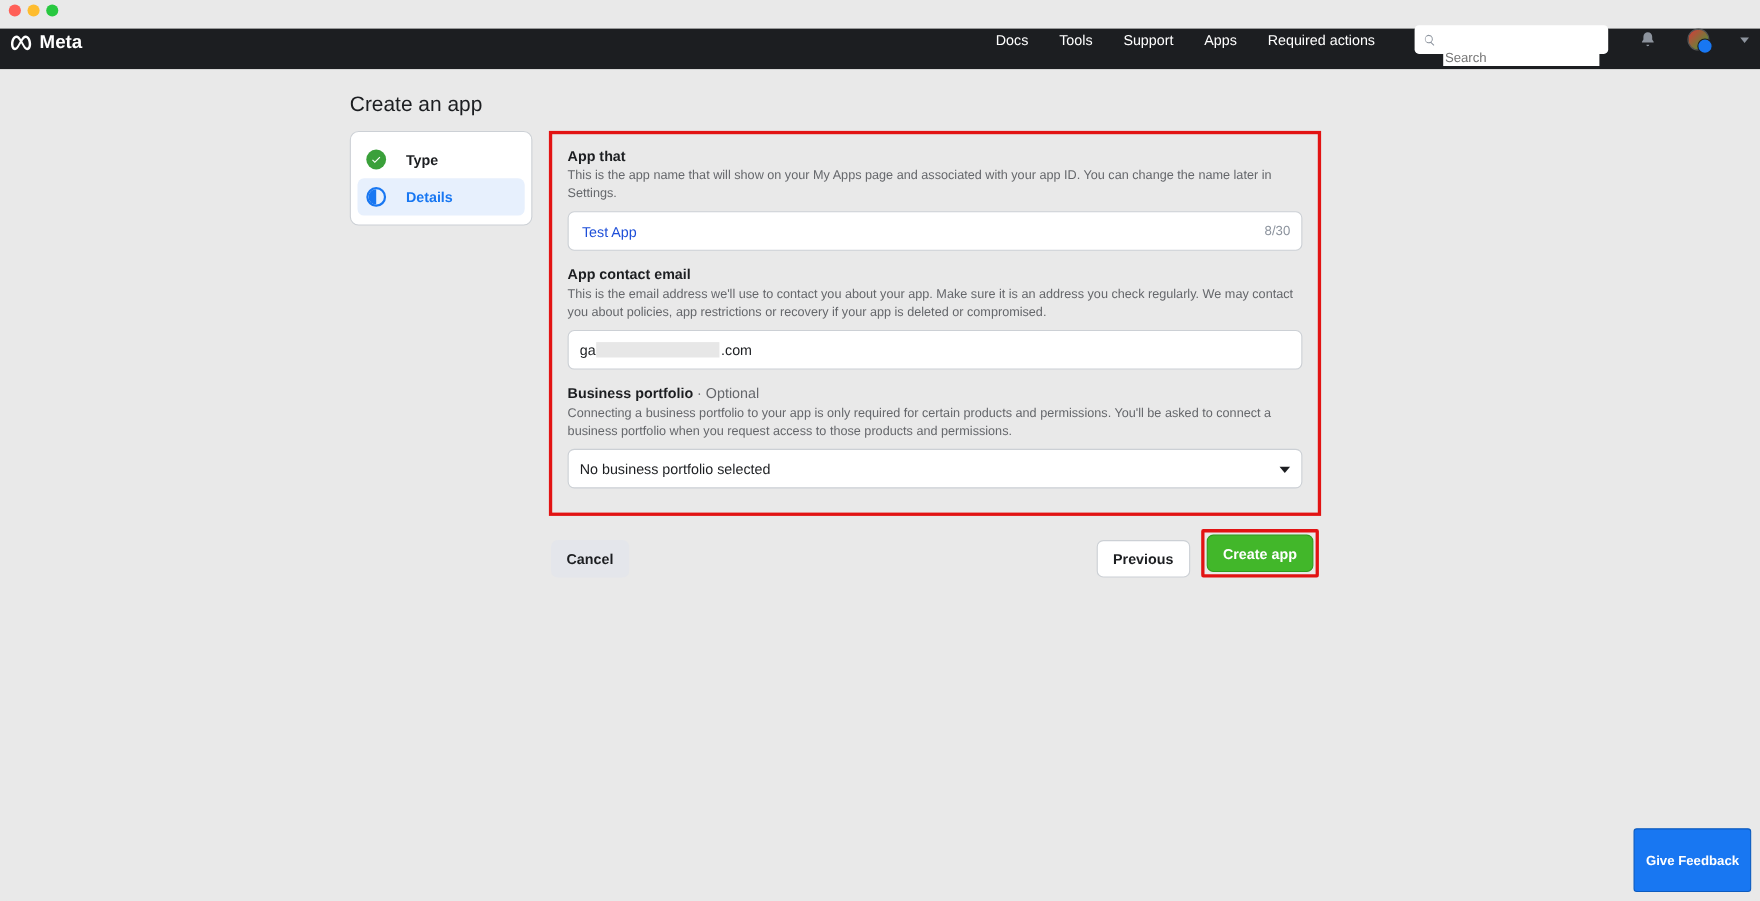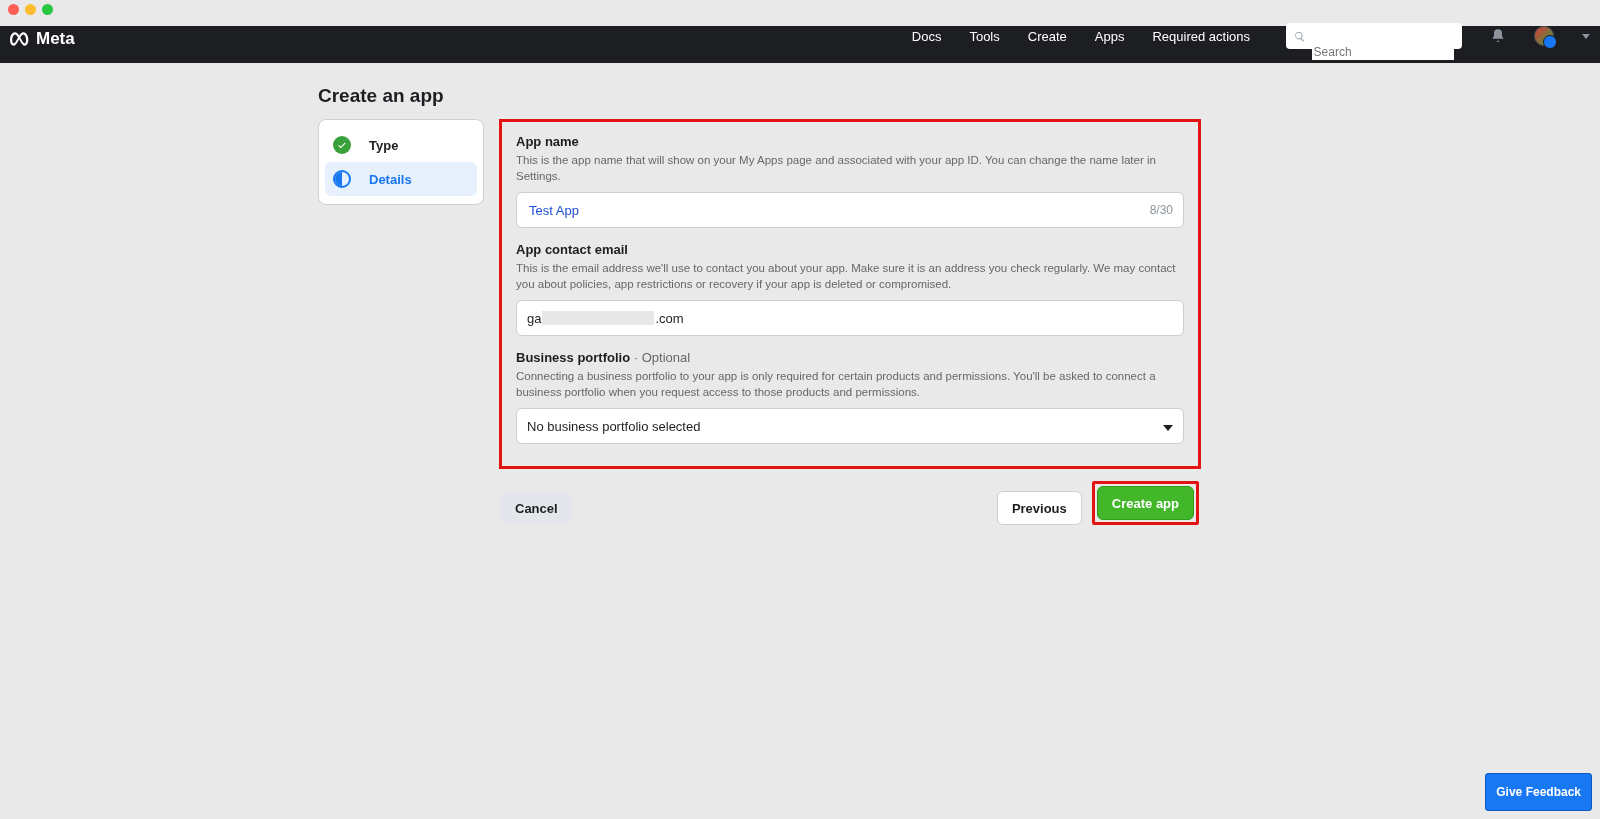--- a/index.html
+++ b/index.html
@@ -14,21 +14,21 @@
   .brand svg{width:20px;height:20px;fill:#fff;}
   .nav-links{margin-left:auto;display:flex;align-items:center;gap:28px;font-size:13px;}
   .nav-links span{cursor:pointer;white-space:nowrap;}
   .search-box{display:flex;align-items:center;background:#fff;border-radius:4px;height:26px;width:176px;padding:0 8px;color:#65676b;gap:6px;margin-left:8px;}
   .search-box input{border:none;outline:none;font-size:12px;width:100%;color:#000000;margin-top:32px;}
   .bell{width:16px;height:16px;fill:#8d949e;}
   .avatar{width:20px;height:20px;border-radius:50%;background:linear-gradient(135deg,#d83a3a,#3aa03a);position:relative;border:1px solid #555;}
   .avatar::after{content:"";position:absolute;right:-4px;bottom:-4px;width:12px;height:12px;border-radius:50%;background:#1877f2;border:1px solid #1c1e21;}
   .chev{width:0;height:0;border-left:4px solid transparent;border-right:4px solid transparent;border-top:5px solid #8d949e;}
   .content{position:absolute;top:63px;left:0;right:0;bottom:0;background:var(--bg);}
-  .page-title{position:absolute;left:318px;top:22px;font-size:19px;font-weight:700;color:#1c1e21;}
+  .page-title{position:absolute;left:318px;top:22px;font-size:19px;font-weight:400;color:#1c1e21;}
   .sidebar{position:absolute;left:318px;top:56px;width:166px;background:#fff;border:1px solid var(--border);border-radius:8px;padding:8px 6px;}
   .step{display:flex;align-items:center;gap:18px;height:34px;border-radius:6px;padding:0 8px;font-size:13px;font-weight:600;cursor:pointer;}
   .step.active{background:#e7f0fd;color:var(--blue);}
   .step.done{color:#1c1e21;}
   .ico-check{width:18px;height:18px;border-radius:50%;background:#3aa03a;display:flex;align-items:center;justify-content:center;}
   .ico-check svg{width:10px;height:10px;fill:#fff;}
   .ico-half{width:18px;height:18px;border-radius:50%;border:2px solid var(--blue);position:relative;overflow:hidden;}
   .ico-half::after{content:"";position:absolute;left:0;top:0;width:50%;height:100%;background:var(--blue);}
   .form-area{position:absolute;left:499px;top:56px;width:702px;}
   .fields-box{border:3px solid #e21313;padding:12px 14px 18px 14px;background:transparent;}
@@ -42,42 +42,42 @@
   .email-pre,.email-post{font-size:13px;color:#1c1e21;}
   .counter{font-size:12px;color:#8d949e;margin-left:8px;}
   .sel .caret{margin-left:auto;}
   .sel .caret svg{width:10px;height:6px;fill:#1c1e21;}
   .actions{display:flex;align-items:flex-end;margin-top:12px;padding:0 2px;}
   .btn{height:34px;border-radius:6px;font-size:13px;font-weight:600;padding:0 14px;display:flex;align-items:center;cursor:pointer;user-select:none;}
   .btn-cancel{background:#e4e6eb;color:#1c1e21;}
   .btn-prev{background:#fff;color:#1c1e21;border:1px solid var(--border);margin-left:auto;margin-right:10px;}
   .btn-create{background:var(--green);color:#fff;border:1px solid #2f9c1b;}
   .create-hl{border:3px solid #e21313;border-radius:2px;padding:2px;display:inline-flex;position:relative;}
-  .feedback{position:absolute;right:8px;bottom:8px;background:#1877f2;color:#fff;font-size:12px;font-weight:600;padding:11px 10px;border-radius:3px;border:1px solid #0c5bbf;cursor:pointer;}
+  .feedback{position:absolute;right:8px;bottom:8px;background:#1877f2;color:#fff;font-size:12px;font-weight:600;padding:21px 10px;border-radius:3px;border:1px solid #0c5bbf;cursor:pointer;}
 </style>
 </head>
 <body>
 
 <div class="mac-dots">
   <div class="dot r"></div>
   <div class="dot y"></div>
   <div class="dot g"></div>
 </div>
 
 <div class="navbar">
   <div class="brand">
     <svg viewBox="0 0 36 24">
         <path d="M9 0C4 0 0 6 0 14c0 6 2.5 10 6.5 10 3 0 5-2.5 8-8l2-3.5 2 3.5c3 5.5 5 8 8 8 4 0 6.5-4 6.5-10 0-8-4-14-9-14-3 0-5.5 2.5-7.5 6C14.5 2.5 12 0 9 0zm0 4c1.8 0 3.5 2 5.5 5.5l-1.5 2.7C10.4 17 8.6 20 6.5 20 4.6 20 4 17.2 4 14c0-5.5 2.5-10 5-10zm15 0c2.5 0 5 4.5 5 10 0 3.2-.6 6-2.5 6-2.1 0-3.9-3-6.5-7.8l-1.5-2.7C20.5 6 22.2 4 24 4z"></path>
       </svg>
     <span>Meta</span>
   </div>
   <div class="nav-links">
     <span>Docs</span>
     <span>Tools</span>
-    <span>Create</span>
+    <span>Support</span>
     <span>Apps</span>
     <span>Required actions</span>
     <div class="search-box">
       <svg width="13" height="13" viewBox="0 0 24 24" fill="#8d949e">
           <path d="M10 2a8 8 0 015.3 13.9l5.4 5.4-1.4 1.4-5.4-5.4A8 8 0 1110 2zm0 2a6 6 0 100 12 6 6 0 000-12z"></path>
         </svg>
       <input placeholder="Search" style="">
     </div>
     <svg class="bell" viewBox="0 0 24 24">
         <path d="M12 2a6 6 0 00-6 6v4l-2 3v1h16v-1l-2-3V8a6 6 0 00-6-6zm-2 17a2 2 0 004 0h-4z"></path>
@@ -102,21 +102,21 @@
     <div class="step active">
       <span class="ico-half"></span>
       <span>Details</span>
     </div>
   </div>
 
   <div class="form-area">
     <div class="fields-box">
 
       <div class="field">
-        <div class="lbl">App name</div>
+        <div class="lbl">App that</div>
         <div class="desc">This is the app name that will show on your My Apps page and associated with your app ID. You can change the name later in Settings.</div>
         <div class="inp-wrap">
           <input value="Test App" style="">
           <span class="counter">8/30</span>
         </div>
       </div>
 
       <div class="field">
         <div class="lbl">App contact email</div>
         <div class="desc">This is the email address we'll use to contact you about your app. Make sure it is an address you check regularly. We may contact you about policies, app restrictions or recovery if your app is deleted or compromised.</div>

